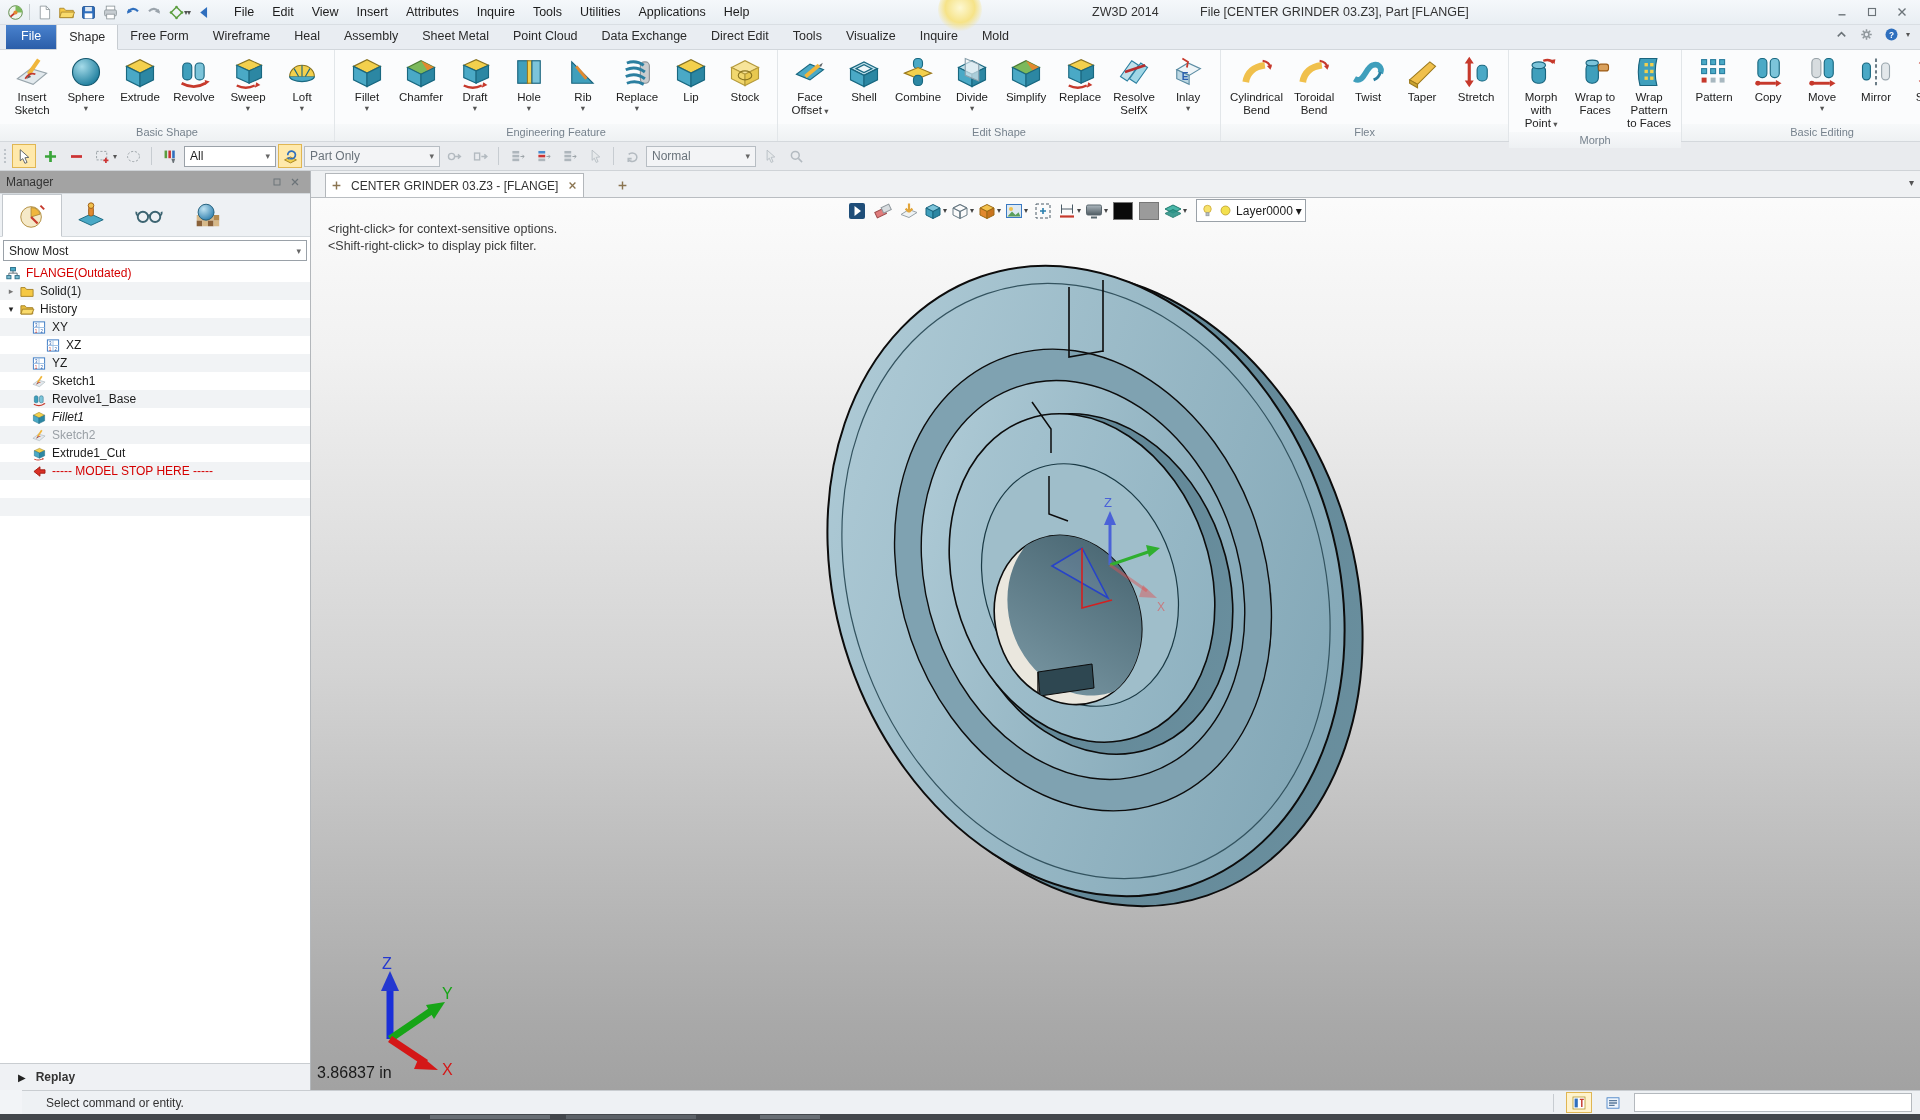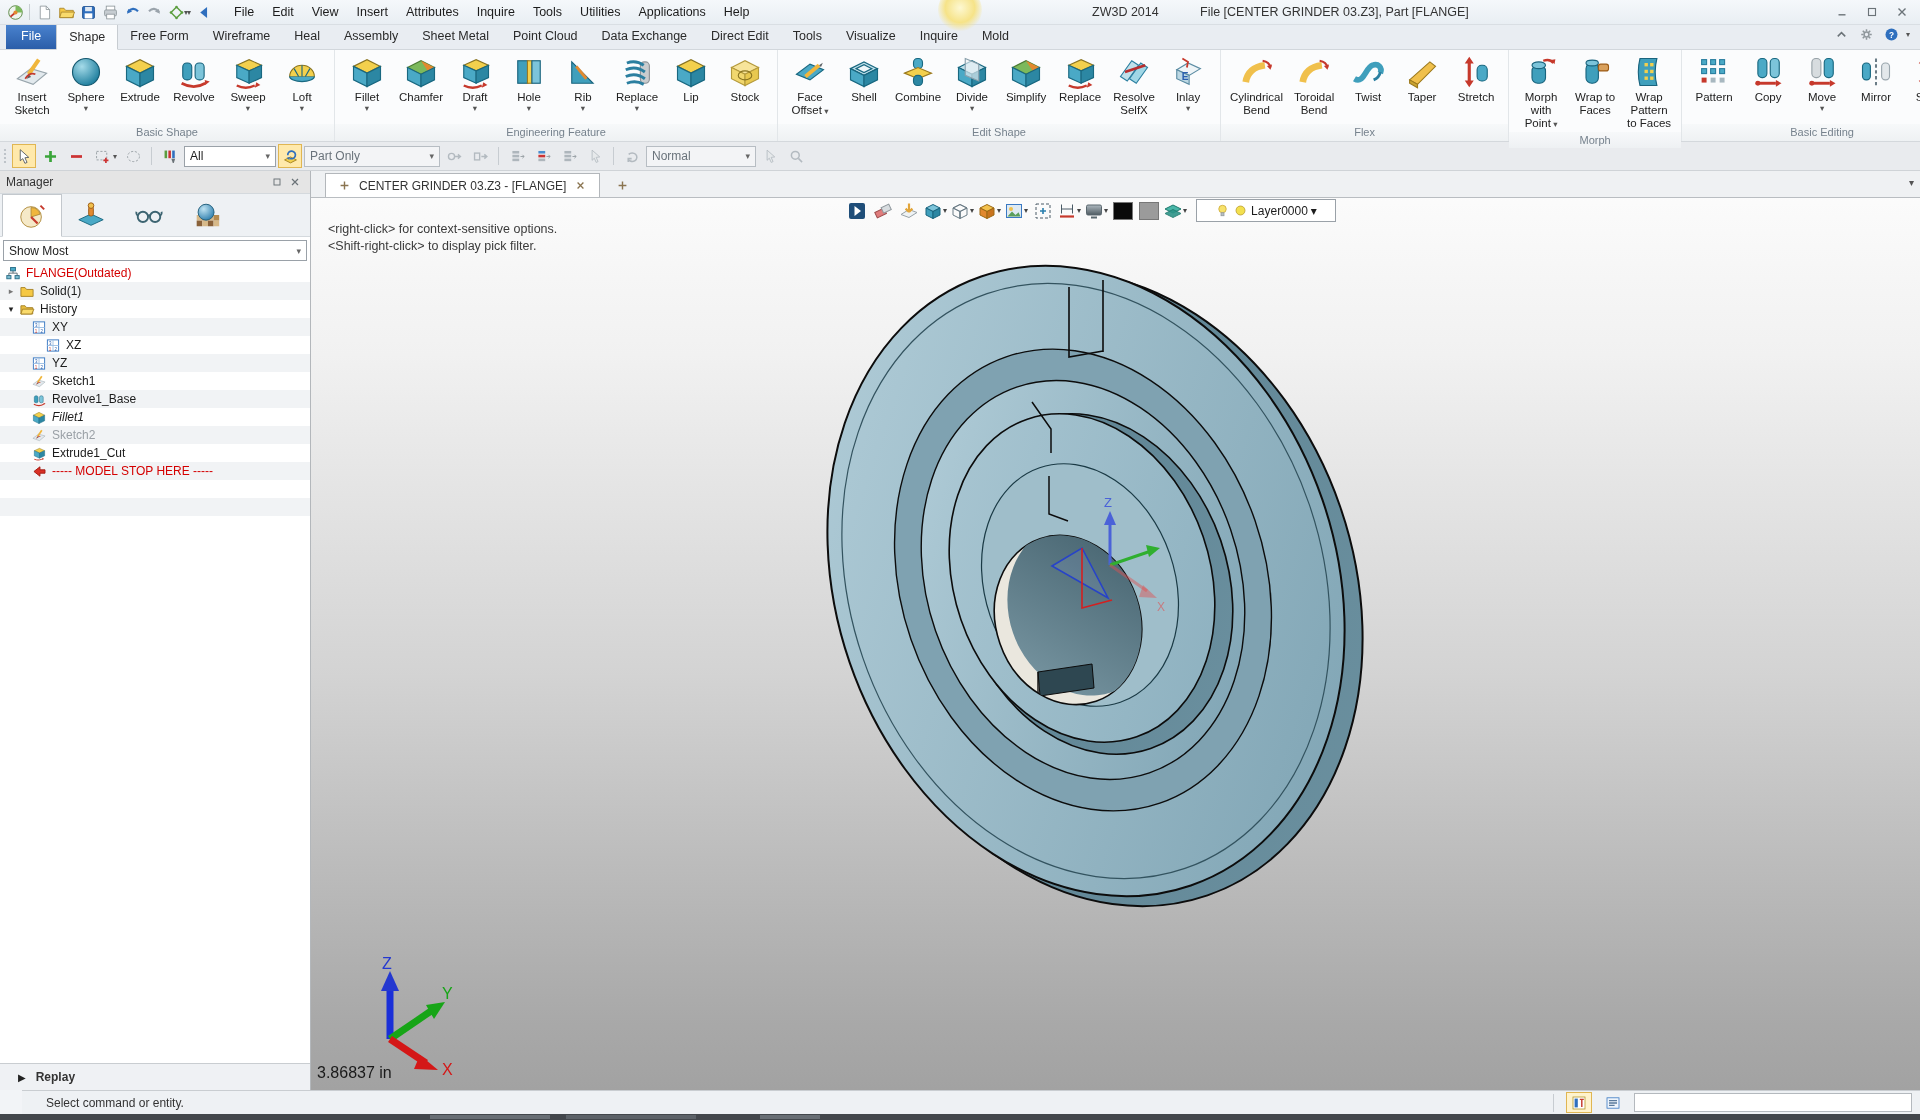--- a/index.html
+++ b/index.html
@@ -52,21 +52,21 @@
   .ti svg{width:17px;height:17px;}
   .ti.hl{background:#ffe9ab;border:1px solid #e0b652;}
   .vsep{width:1px;height:18px;background:#c7ccd1;margin:0 4px;}
   .combo{height:21px;background:#fff;border:1px solid #9aa1a8;display:flex;align-items:center;
          padding:0 5px;font-size:12px;color:#1c1c1c;box-sizing:border-box;}
   .combo .ca{color:#666;font-size:9px;margin-left:6px;}
   .combo.dim{background:#f3f4f6;color:#6a737b;border-color:#b7bdc3;}
   
   .manager{position:absolute;left:0;top:171px;width:310px;bottom:30px;background:#fff;
            border-right:1px solid #b3b7bb;display:flex;flex-direction:column;z-index:20;}
-  .mgr-h{height:22px;background:#e5e5e5;border-bottom:1px solid #d4d9dd;display:flex;align-items:center;
+  .mgr-h{height:22px;background:#a3a3a3;border-bottom:1px solid #d4d9dd;display:flex;align-items:center;
          padding:0 6px;font-size:12px;color:#333;}
   .mgr-h .sp{flex:1;}
   .mgr-h .mh-btn{width:18px;height:16px;display:flex;align-items:center;justify-content:center;}
   .mgr-h .mh-btn svg{width:12px;height:12px;}
   .mgr-tabs{height:42px;background:#eef1f4;border-bottom:1px solid #d4d9dd;display:flex;align-items:stretch;padding-left:2px;}
   .mtab{width:58px;display:flex;align-items:center;justify-content:center;}
   .mtab svg{width:30px;height:30px;}
   .mtab.active{background:#fff;border:1px solid #c3c8cd;border-bottom:1px solid #fff;margin-bottom:-1px;}
   .showmost{margin:3px;}
   .tree{flex:1;overflow:hidden;font-size:12px;}
@@ -80,34 +80,34 @@
   .trow.red .tlabel{color:#d40000;}
   .trow.muted .tlabel{color:#9aa0a6;}
   .replay{height:26px;border-top:1px solid #c9cdd1;background:#eff1f4;display:flex;align-items:center;
           padding-left:18px;gap:10px;font-size:12px;font-weight:bold;color:#333;}
   .replay .tri{font-size:10px;color:#222;font-weight:normal;}
   
   .viewport{position:absolute;left:311px;top:171px;right:0;bottom:30px;overflow:hidden;z-index:10;
     background:linear-gradient(180deg,#fdfdfd 0%,#f1f1f1 20%,#d3d3d3 55%,#a9a9a9 92%,#a2a2a2 100%);}
   .tabstrip{position:absolute;top:0;left:0;right:0;height:26px;background:#eff1f3;border-bottom:1px solid #b9bdc1;}
   .doctab{position:absolute;left:14px;top:2px;height:24px;background:#fff;border:1px solid #b3b7bb;border-bottom:none;
-          display:flex;align-items:center;padding:0 12px;gap:8px;font-size:12px;color:#333;box-sizing:border-box;}
+          display:flex;align-items:center;padding:0 4px;gap:8px;font-size:12px;color:#333;box-sizing:border-box;}
   .doctab svg{width:13px;height:13px;}
   .newtab{position:absolute;left:300px;top:5px;width:22px;height:18px;display:flex;align-items:center;justify-content:center;}
   .newtab svg{width:13px;height:13px;}
   .tabmenu{position:absolute;right:6px;top:6px;font-size:10px;color:#555;}
   .vptools{position:absolute;left:534px;top:28px;display:flex;align-items:center;gap:3px;}
   .vti{height:23px;min-width:23px;display:flex;align-items:center;justify-content:center;}
   .vti svg{width:20px;height:20px;}
   .vdd{font-size:8px;color:#444;margin-left:0px;}
   .swatch{width:18px;height:16px;border:1px solid #777;}
   .swatch.black{background:#0a0a0a;}
   .swatch.gray{background:#9b9b9b;}
   .layercombo{height:21px;background:#fff;border:1px solid #9aa1a8;display:flex;align-items:center;gap:3px;
-              padding:0 18px;font-size:12px;color:#1c1c1c;margin-left:6px;}
+              padding:0 3px;font-size:12px;color:#1c1c1c;margin-left:6px;}
   .layercombo svg{width:15px;height:15px;}
   .hints{position:absolute;left:17px;top:50px;font-size:12.5px;color:#3a3a3a;line-height:17px;}
   .measure{position:absolute;left:6px;top:893px;font-size:16px;color:#1a1a1a;}
   
   .statusbar{position:absolute;left:0;right:0;bottom:6px;height:23px;background:#eef1f4;border-top:1px solid #c9cdd1;
              display:flex;align-items:center;padding-left:24px;font-size:12px;color:#333;z-index:25;margin-left:22px;}
   .sb-right{position:absolute;right:8px;display:flex;align-items:center;gap:8px;}
   .sb-ic{width:24px;height:19px;display:flex;align-items:center;justify-content:center;border:1px solid transparent;}
   .sb-ic svg{width:16px;height:16px;}
   .sb-ic.hl{background:#fff3cd;border:1px solid #e0b652;}

